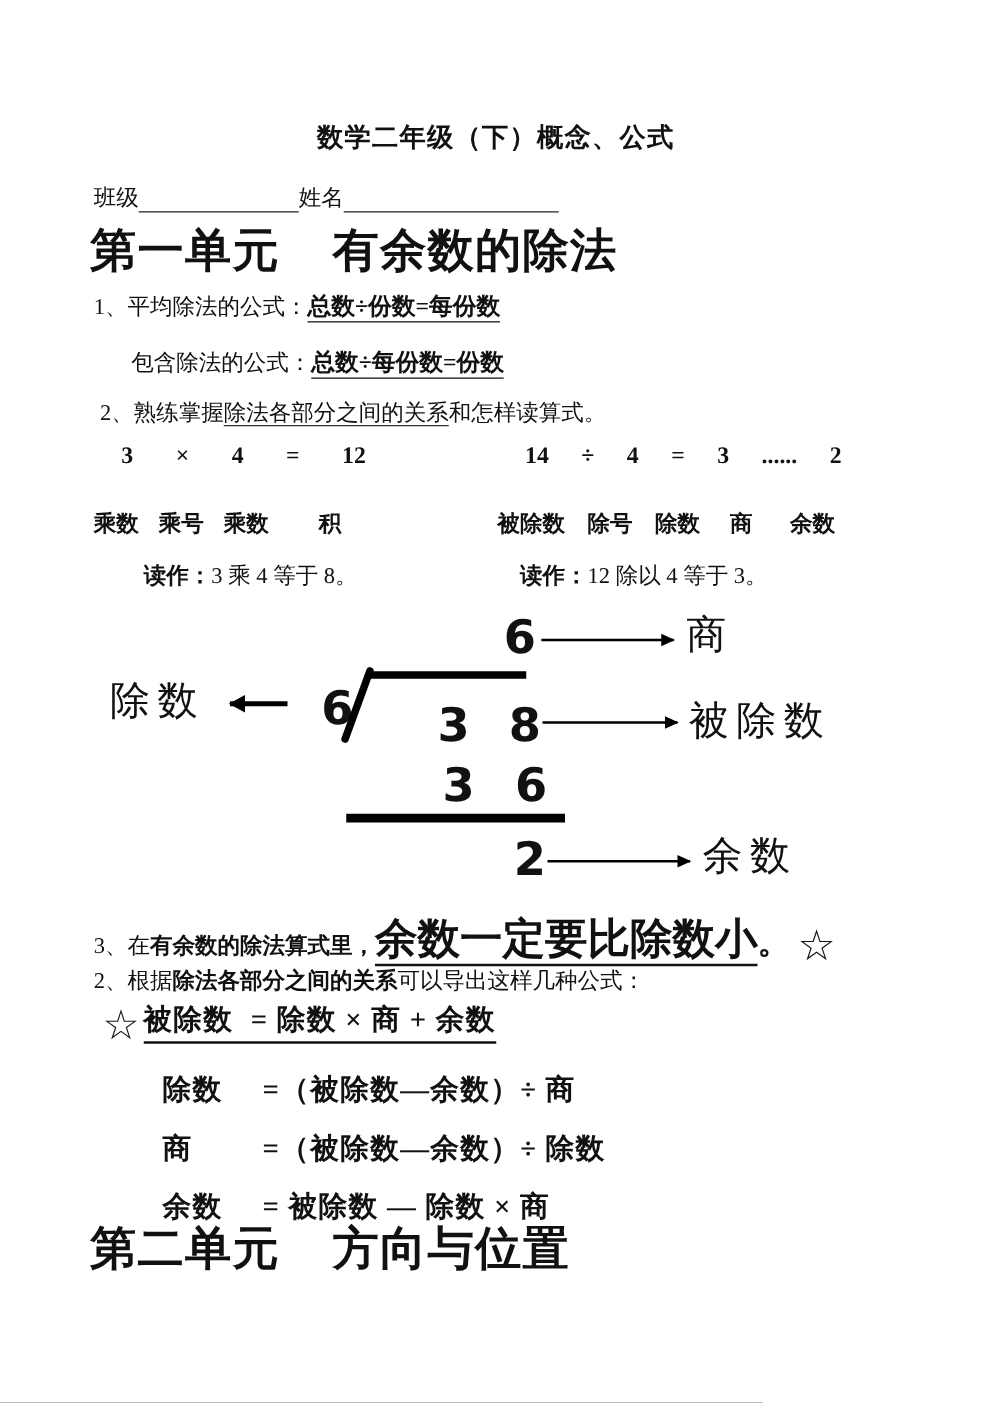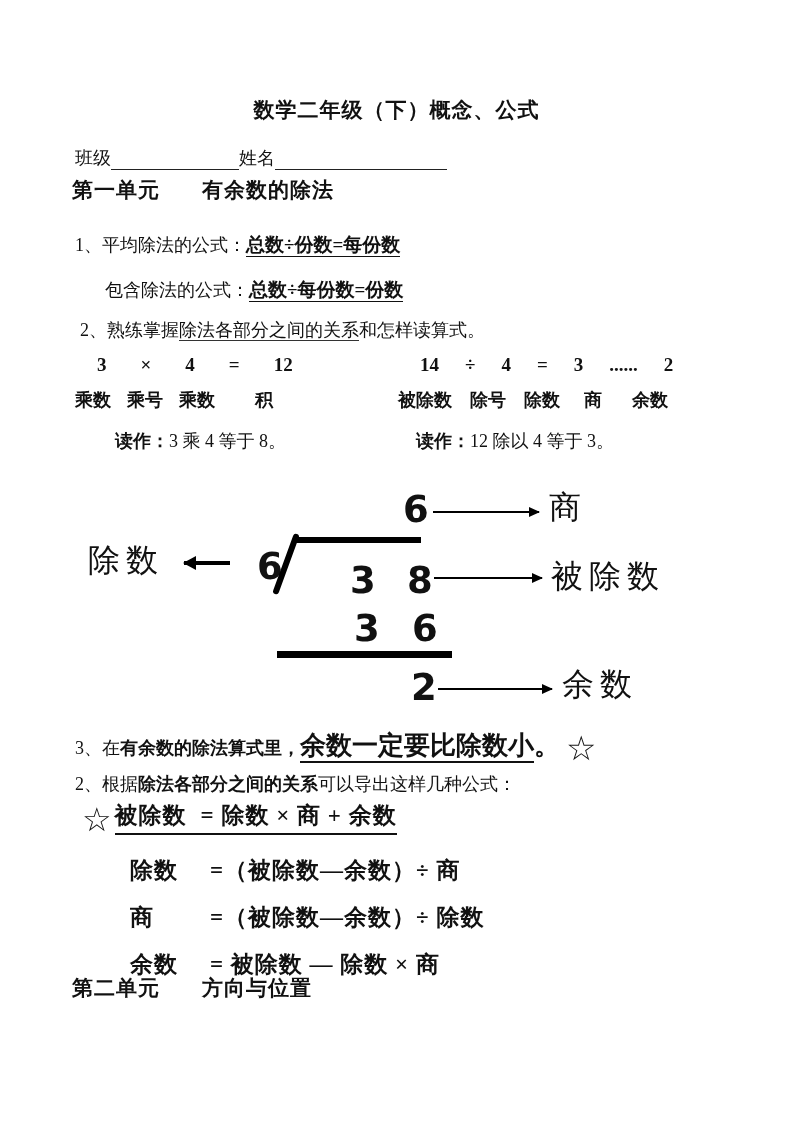--- a/index.html
+++ b/index.html
@@ -14,41 +14,41 @@
   }
   
   .doc-title{
     position:absolute;top:96px;left:0;width:100%;
     text-align:center;font-size:21px;font-weight:bold;letter-spacing:1px;
   }
   .class-line{position:absolute;top:146px;left:75px;font-size:18px;}
   .blank{display:inline-block;border-bottom:1.5px solid #222;height:19px;vertical-align:bottom;}
   .blank.b1{width:128px;}
   .blank.b2{width:172px;}
-  .unit-heading{position:absolute;left:72px;font-size:21px;font-weight:bold;letter-spacing:1px;}
+  .unit-heading{position:absolute;left:72px;font-size:37px;font-weight:bold;letter-spacing:1px;}
   .unit-heading .gap{margin-left:42px;}
   .h-unit1{top:176px;}
   .h-unit2{top:974px;}
 
   .line{position:absolute;font-size:18px;}
   .item1a{top:232px;left:75px;}
   .item1b{top:277px;left:105px;}
   .item2{top:318px;left:80px;}
   .formula-ul{font-weight:bold;font-size:19px;border-bottom:1.7px solid #111;padding-bottom:1px;}
   .part-ul{border-bottom:1px solid #333;}
 
   
   .examples{position:absolute;top:354px;left:0;width:100%;}
   .col{position:absolute;top:0;}
   .col-left{left:75px;width:300px;}
   .col-right{left:398px;width:370px;}
   .eq{display:flex;font-size:19px;font-weight:bold;}
   .col-left .eq{padding-left:22px;gap:34px;}
   .col-right .eq{padding-left:22px;gap:26px;}
-  .labels{display:flex;font-size:18px;font-weight:bold;margin-top:12px;}
+  .labels{display:flex;font-size:18px;font-weight:bold;margin-top:31px;}
   .col-left .labels{gap:16px;}
   .col-left .labels span:nth-child(4){margin-left:24px;}
   .col-right .labels{gap:18px;}
   .col-right .labels span:nth-child(4){margin-left:6px;}
   .col-right .labels span:nth-child(5){margin-left:12px;}
   .read{margin-top:17px;font-size:18px;}
   .col-left .read{padding-left:40px;}
   .col-right .read{padding-left:18px;}
   .read .rl{font-weight:bold;}
 
@@ -65,21 +65,21 @@
   .arr{position:absolute;height:2px;background:#000;}
   .arr::after{content:"";position:absolute;right:-1px;top:-4px;
               border-left:11px solid #000;border-top:5px solid transparent;border-bottom:5px solid transparent;}
   .arrL{position:absolute;height:4px;background:#000;}
   .arrL::before{content:"";position:absolute;left:-1px;top:-5px;
                border-right:13px solid #000;border-top:7px solid transparent;border-bottom:7px solid transparent;}
 
   
   .item3{top:728px;left:75px;font-size:18px;}
   .item3 .b{font-weight:bold;}
-  .item3 .hl{font-size:26px;font-weight:bold;border-bottom:2px solid #111;padding-bottom:1px;}
+  .item3 .hl{font-size:34px;font-weight:bold;border-bottom:2px solid #111;padding-bottom:1px;}
   .item3 .big{font-size:26px;font-weight:bold;}
   .star{font-weight:normal;}
   .item3 .star{font-size:34px;vertical-align:-6px;margin-left:6px;}
   .item4{top:772px;left:75px;font-size:18px;}
   .item4 .b{font-weight:bold;}
 
   
   .formulas{position:absolute;top:800px;left:82px;font-size:23px;font-weight:bold;}
   .f-row{margin-bottom:16px;display:flex;align-items:baseline;}
   .f-row .star{font-size:33px;margin-right:2px;vertical-align:-4px;font-weight:normal;align-self:center;}

